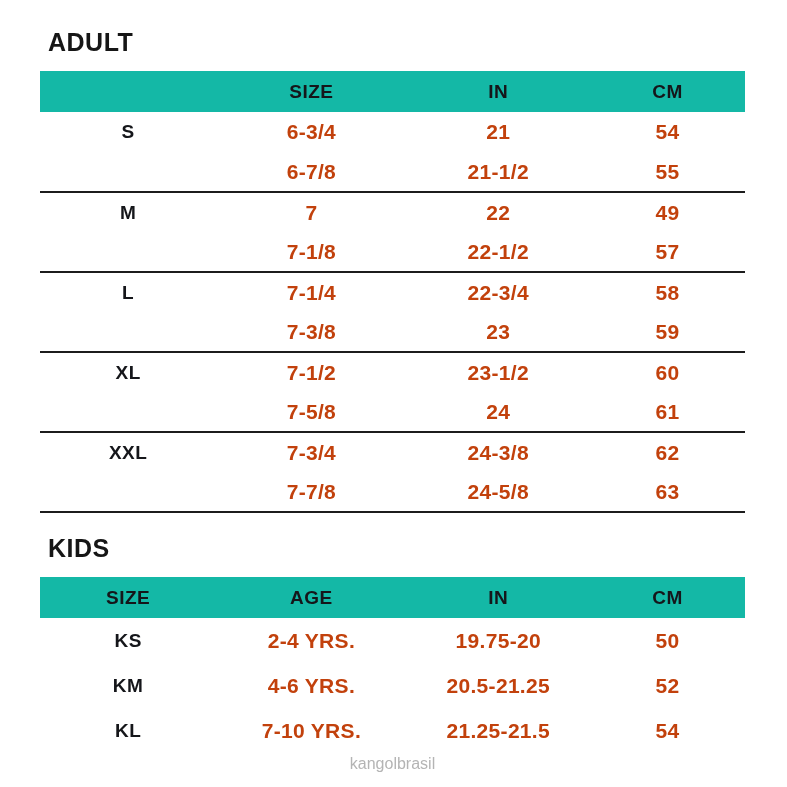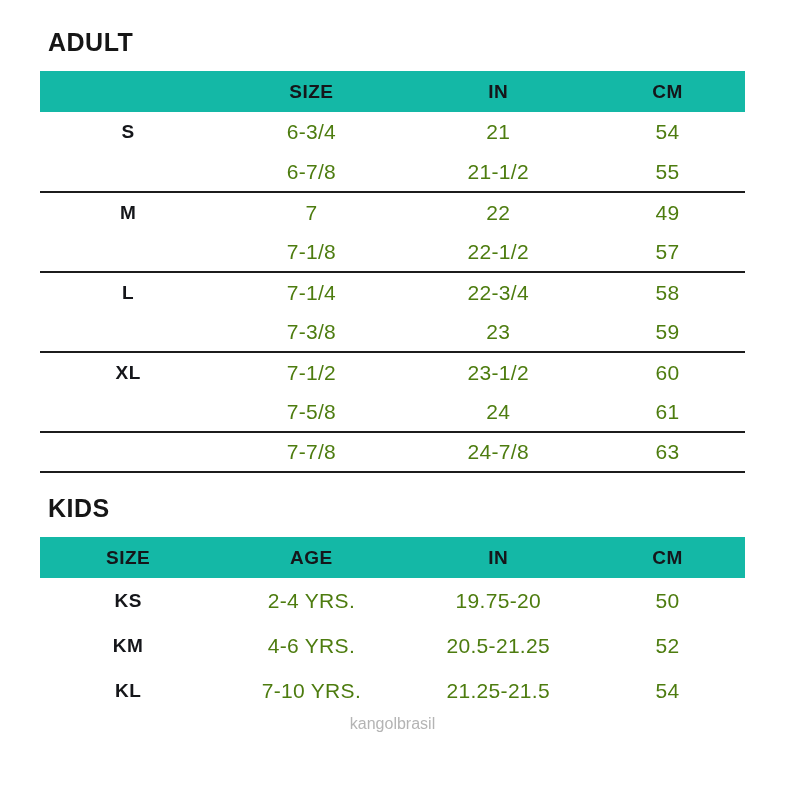--- a/index.html
+++ b/index.html
@@ -39,22 +39,22 @@
     color: #15161a;
     text-align: center;
     vertical-align: middle;
   }
 
   tbody td {
     height: 40px;
     text-align: center;
     vertical-align: middle;
     font-size: 21px;
-    font-weight: 400;
-    color: #4d7c0f;
+    font-weight: 700;
+    color: #c2410c;
     letter-spacing: 0.3px;
   }
   td.lbl {
     font-family: "Liberation Sans", sans-serif;
     font-weight: 700;
     font-size: 19px;
     color: #15161a;
     letter-spacing: 0.5px;
   }
   tr.grp-end td { border-bottom: 2px solid #1c1c1c; }
@@ -149,24 +149,30 @@
         </tr>
         <tr class="grp-end">
           <td class="lbl"></td>
           <td>7-5/8</td>
           <td>24</td>
           <td>61</td>
         </tr>
       </tbody>
 
       <tbody>
+        <tr>
+          <td class="lbl">XXL</td>
+          <td>7-3/4</td>
+          <td>24-3/8</td>
+          <td>62</td>
+        </tr>
         <tr class="grp-end">
           <td class="lbl"></td>
           <td>7-7/8</td>
-          <td>24-7/8</td>
+          <td>24-5/8</td>
           <td>63</td>
         </tr>
       </tbody>
     </table>
   </section>
 
   <section class="content kids-section">
     <h2 class="section-title">KIDS</h2>
 
     <table class="kids-table">

